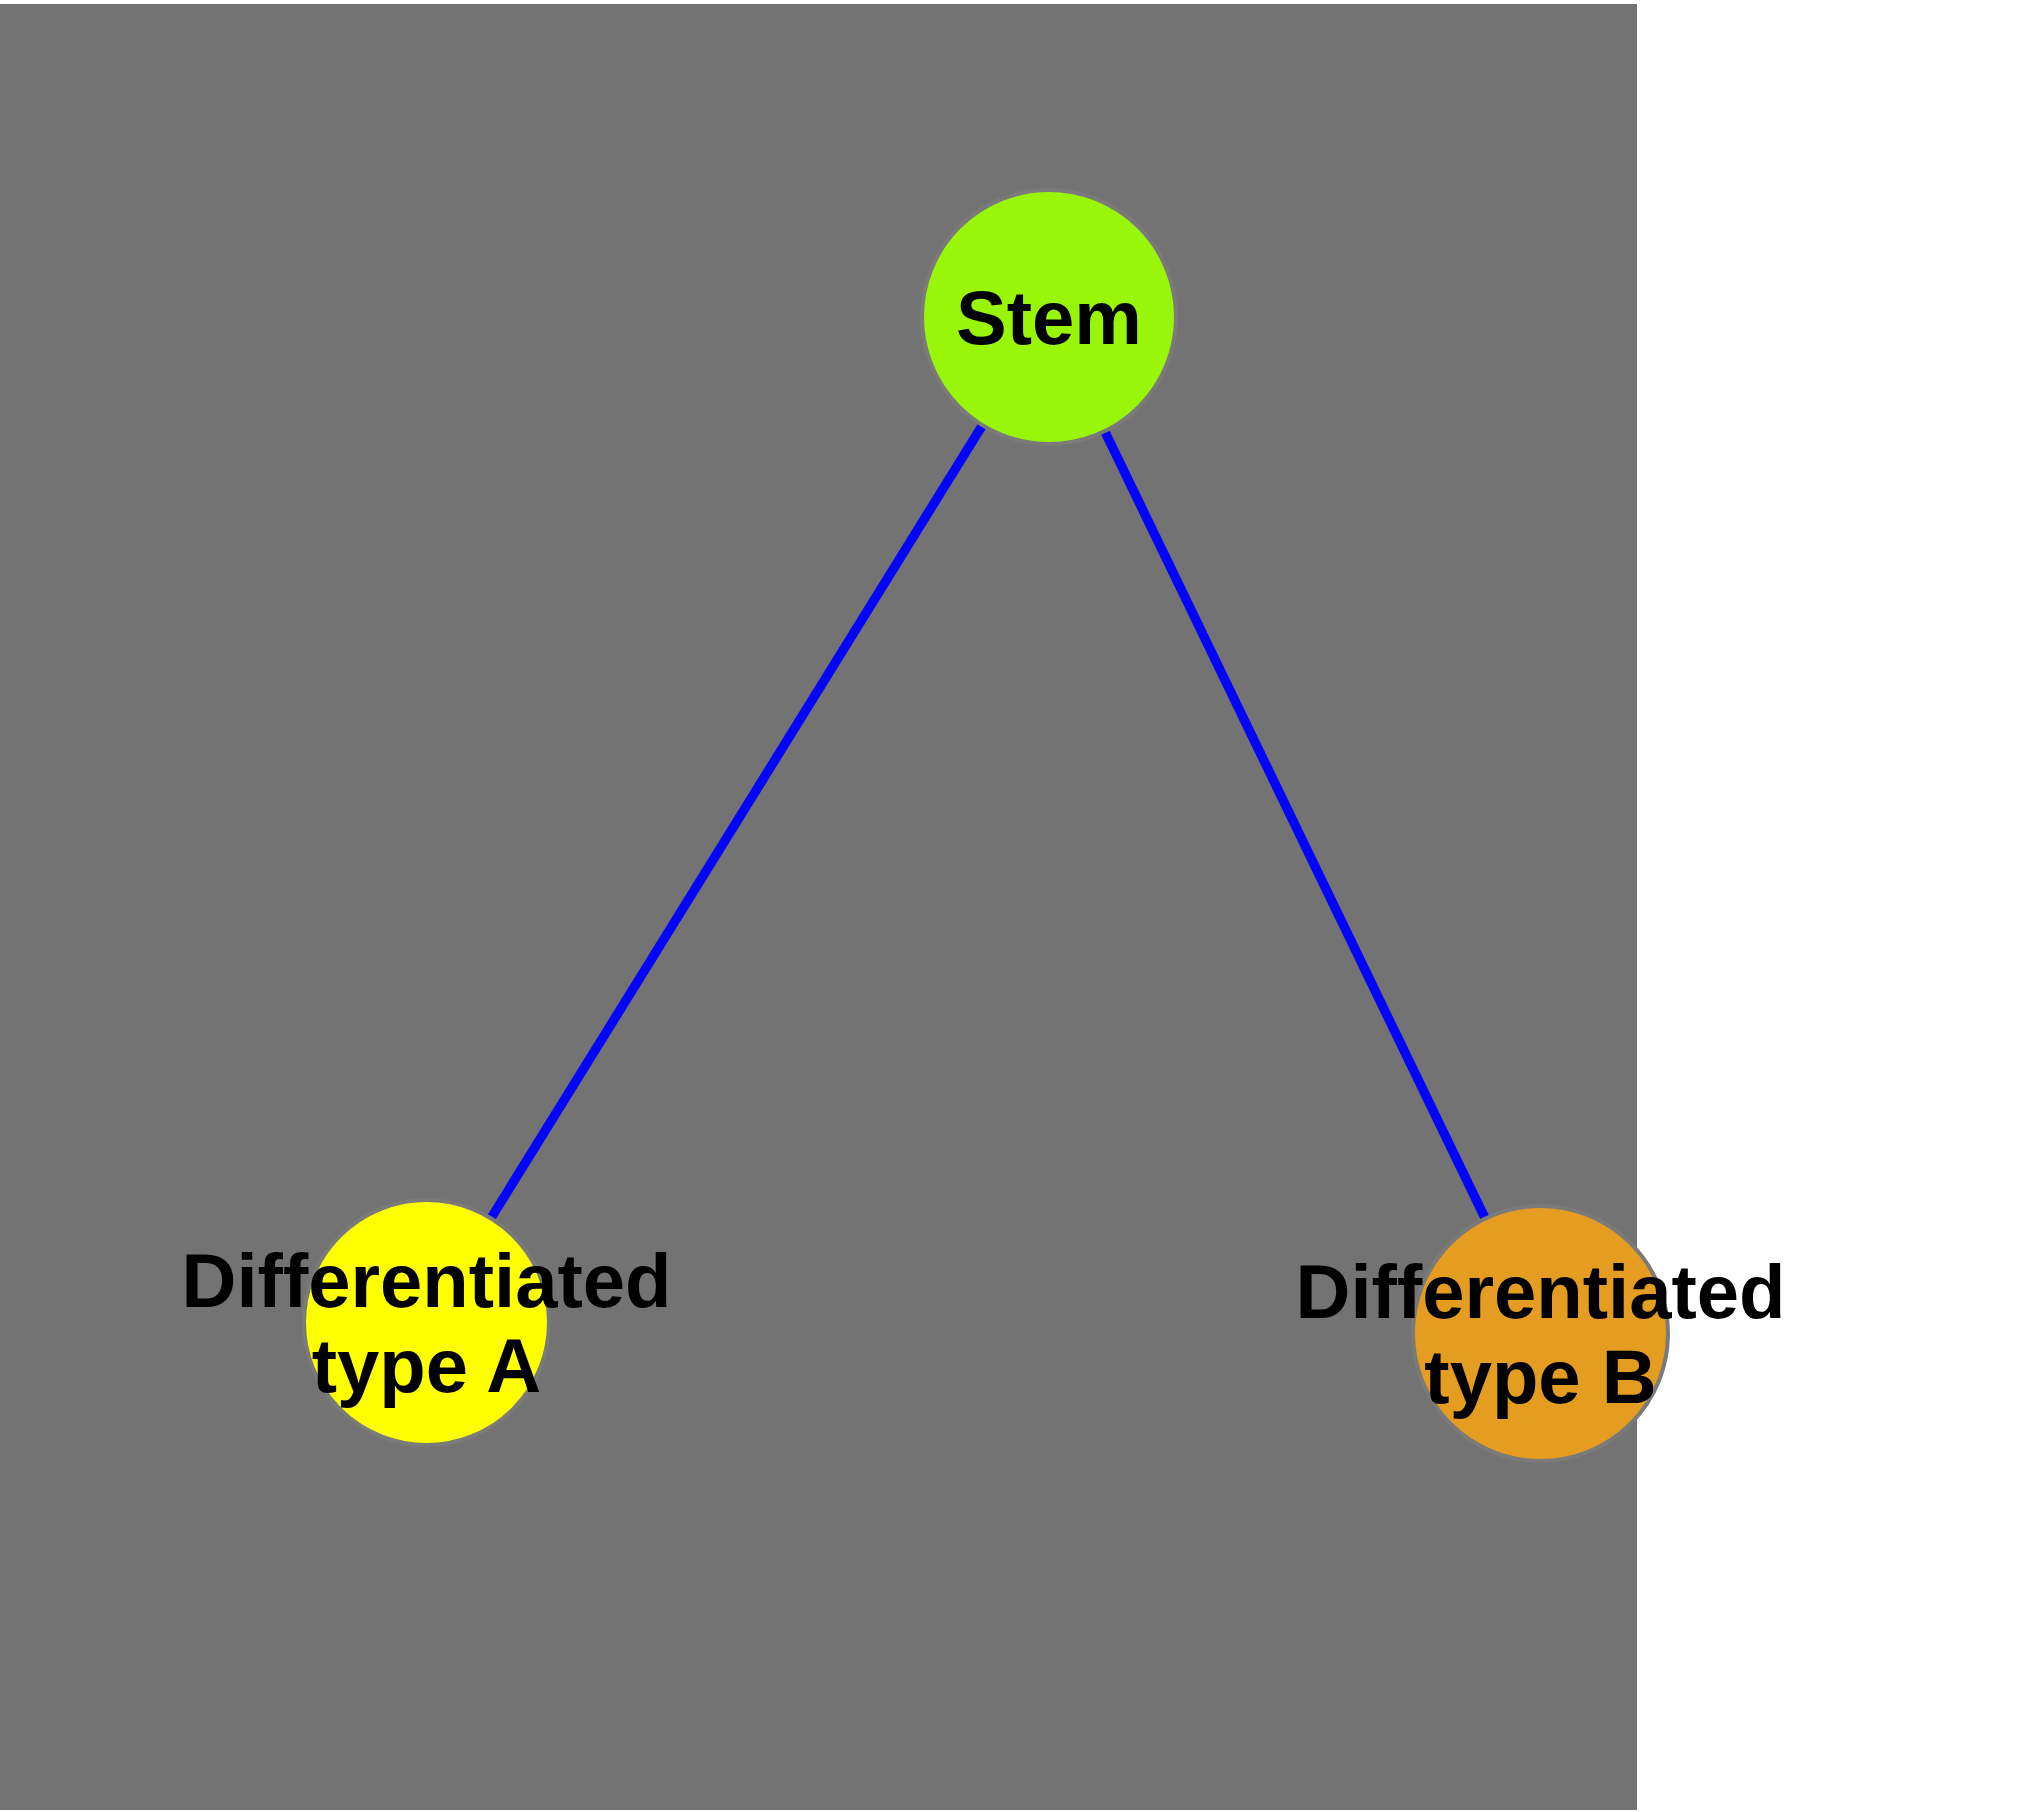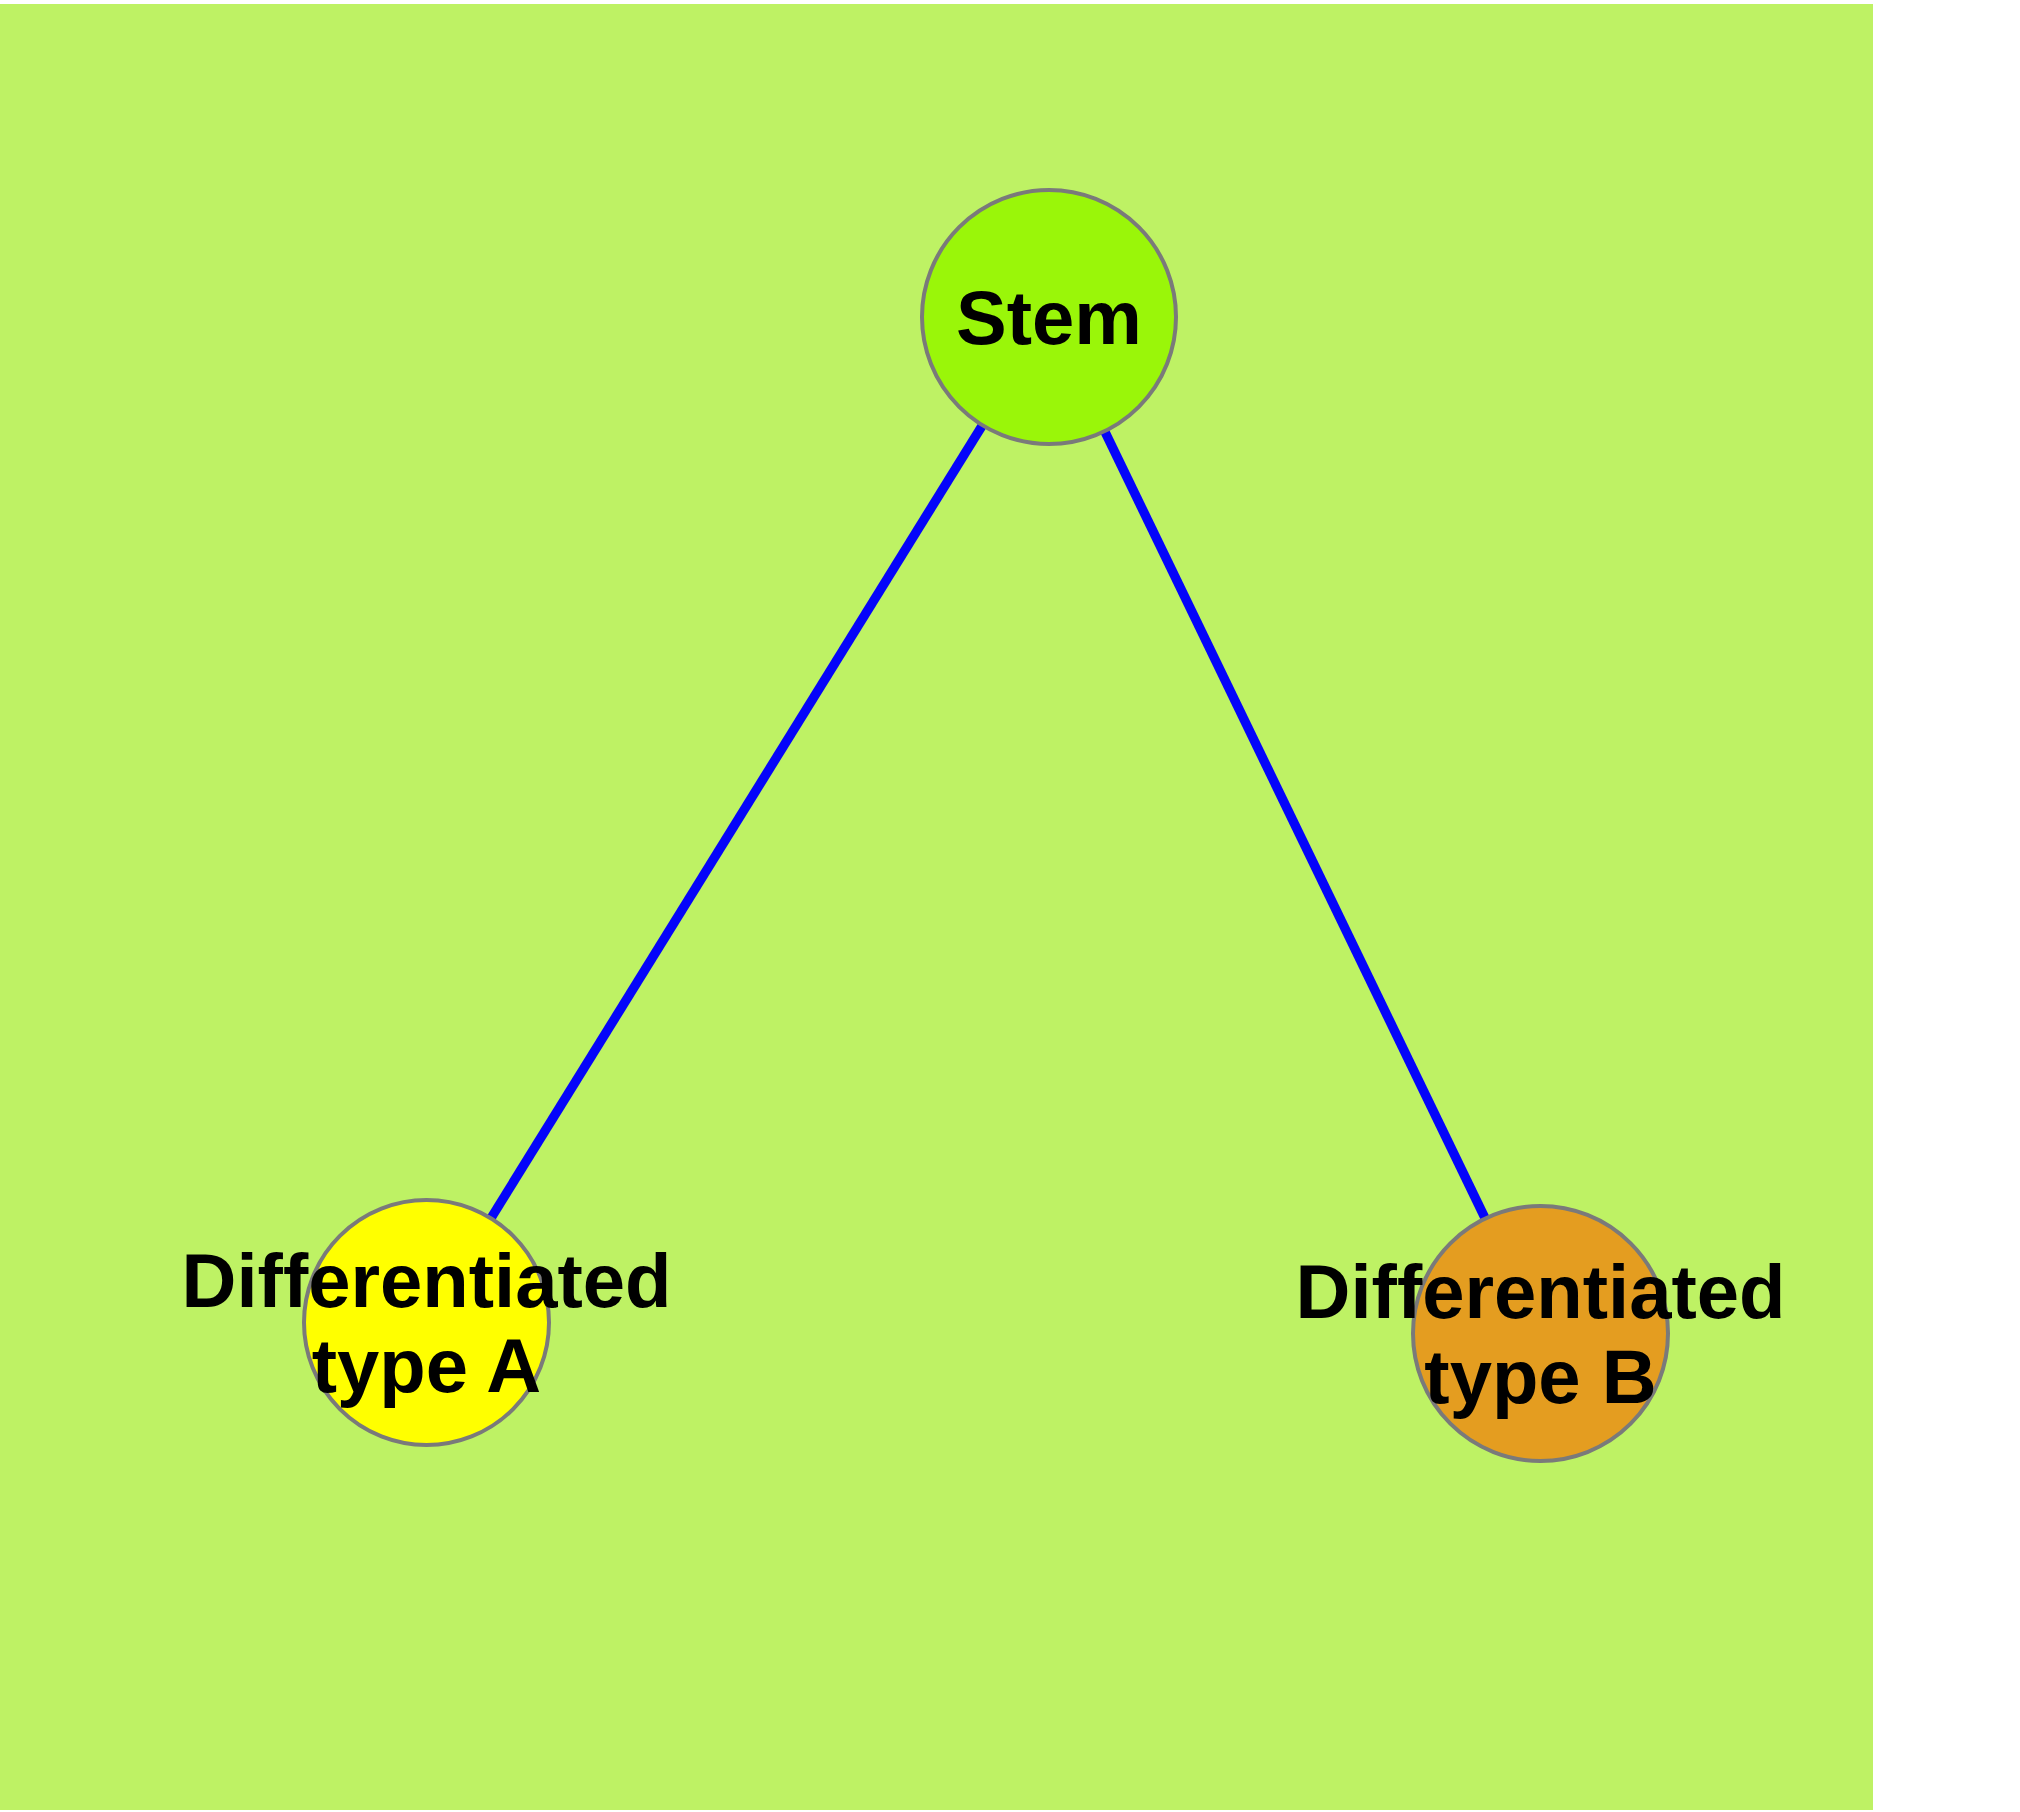--- a/index.html
+++ b/index.html
@@ -51,21 +51,21 @@
     line-height: 85px;
     white-space: pre-line;
     text-align: center;
     width: max-content;
     pointer-events: none;
   }
 </style>
 </head>
 <body>
 
-<div class="canvas" style="width: 1873px; height: 1812px; background: #bef264; color: rgb(0, 0, 0);">
+<div class="canvas" style="width: 1637px; height: 1812px; background: #737373; color: rgb(0, 0, 0);">
 
   <svg class="edges" width="2021" height="1812" viewBox="0 0 2384 2138" aria-hidden="true">
     <line x1="1238" y1="374" x2="503" y2="1560" stroke="#0404FA" stroke-width="11"></line>
     <line x1="1238" y1="374" x2="1818" y2="1574" stroke="#0404FA" stroke-width="11"></line>
   </svg>
 
   <div class="node" style="left: 920px; top: 188px; width: 258px; height: 258px; background: rgb(154, 246, 9); border-color: rgb(122, 122, 122); border-width: 4.2px;">
     <span class="node-label">Stem</span>
   </div>
 

